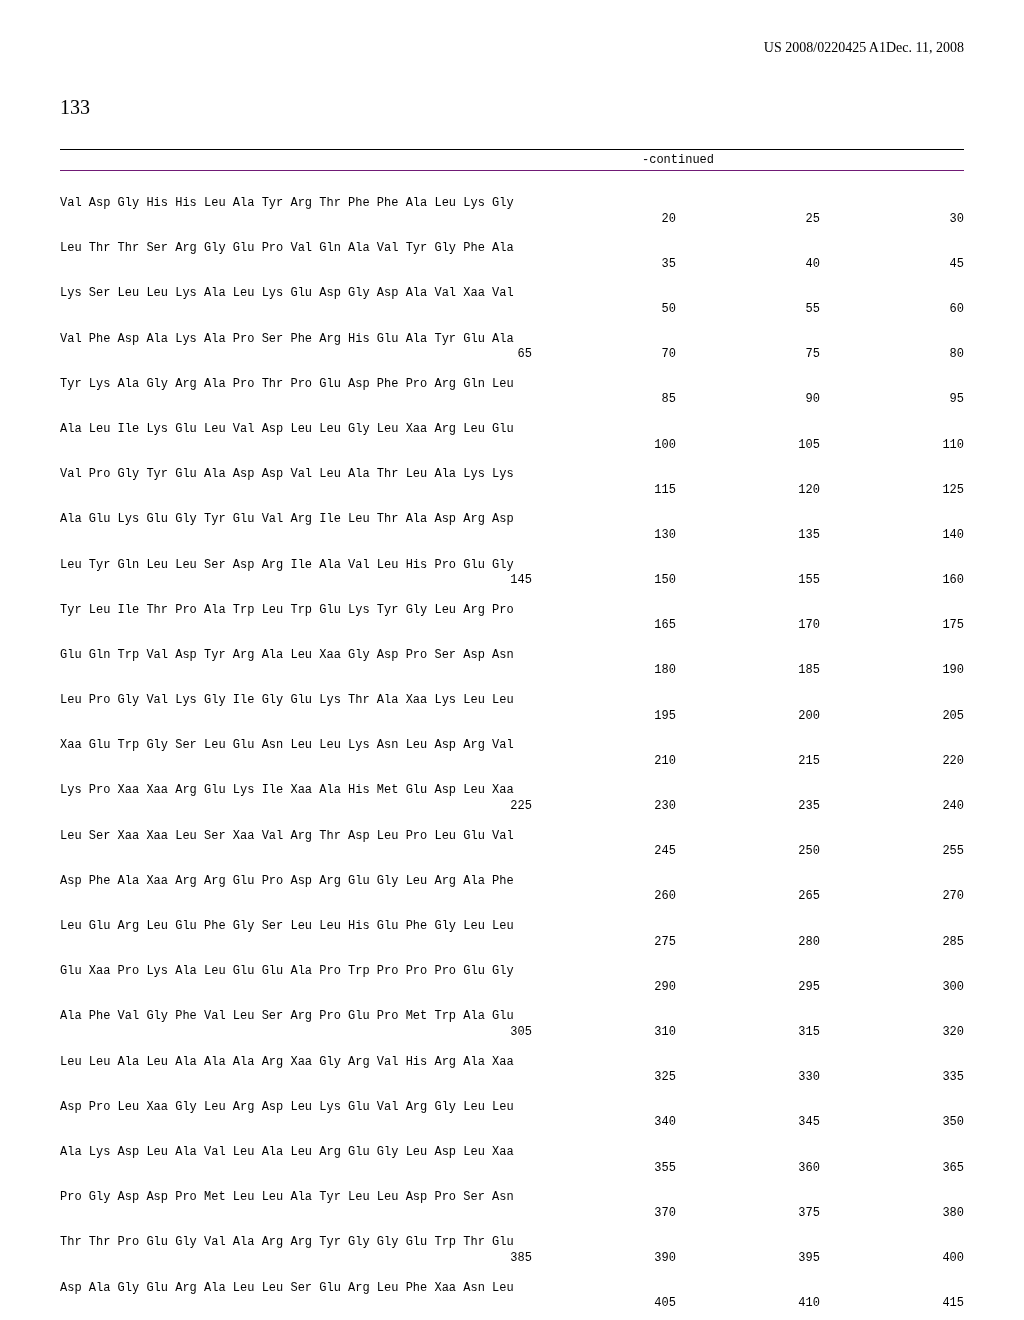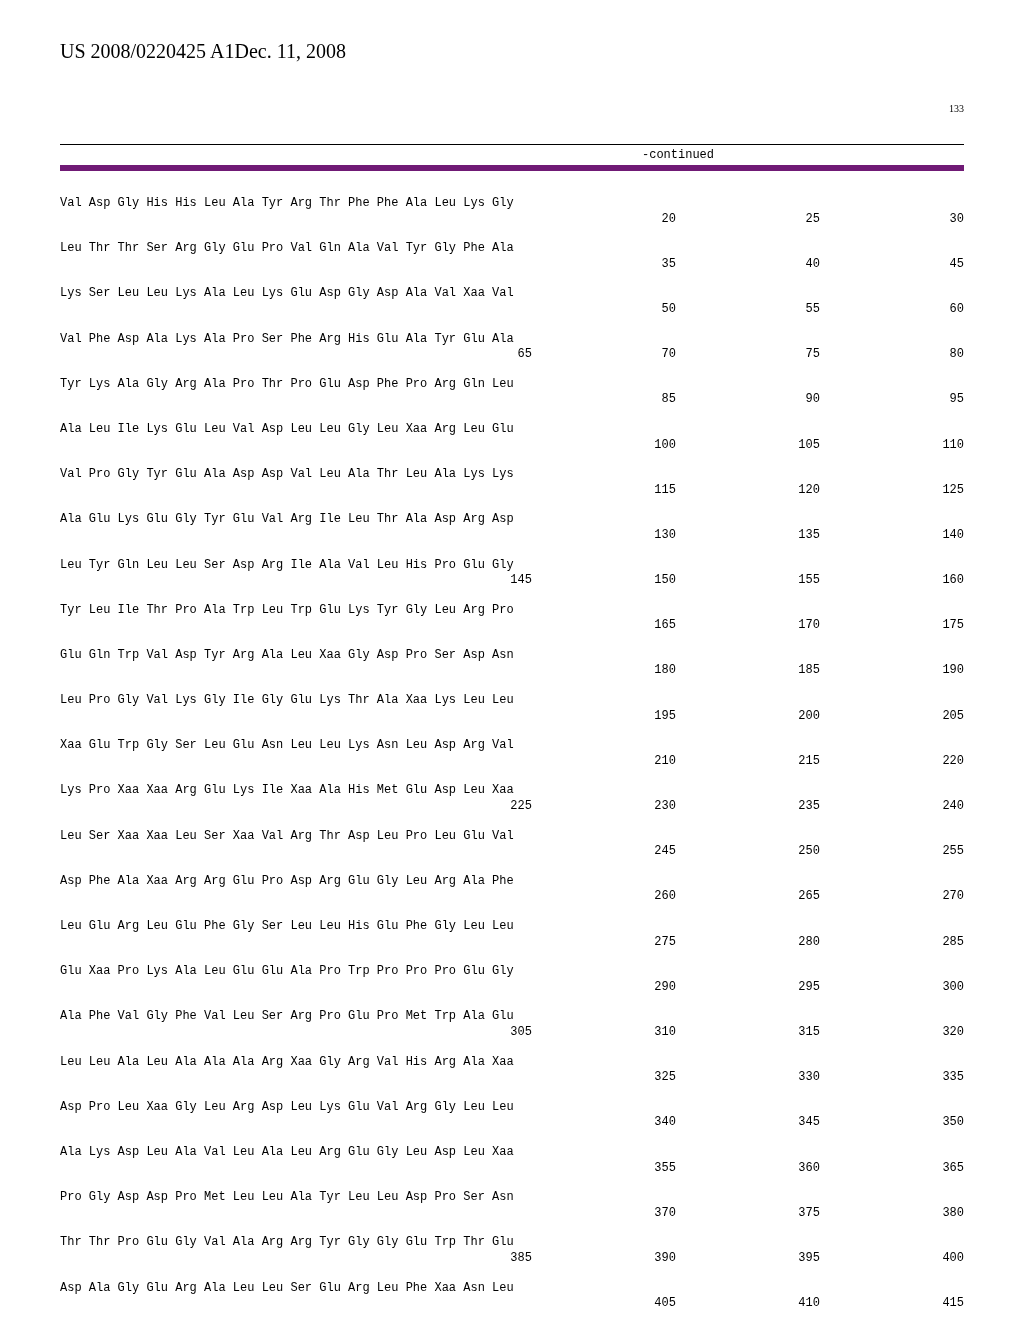--- a/index.html
+++ b/index.html
@@ -10,32 +10,32 @@
     body {
       font-family: "Times New Roman", Times, serif;
       background: #fff;
       width: 1024px;
       height: 1320px;
       position: relative;
       padding: 40px 60px;
     }
     .header {
       display: flex;
-      justify-content: flex-start;
-      font-size: 20px;
+      justify-content: flex-end;
+      font-size: 14px;
       margin-bottom: 40px;
     }
     .page-number {
-      text-align: right;
-      font-size: 10px;
+      text-align: left;
+      font-size: 20px;
       margin-bottom: 30px;
     }
     .continued-line {
       border-top: 1px solid #000;
-      border-bottom: 6px solid #701a75;
+      border-bottom: 1px solid #701a75;
       padding: 3px 0;
       text-align: right;
       font-family: "Courier New", Courier, monospace;
       font-size: 12px;
       margin-bottom: 25px;
       padding-right: 250px;
     }
     .sequence-block {
       font-family: "Courier New", Courier, monospace;
       font-size: 12px;

